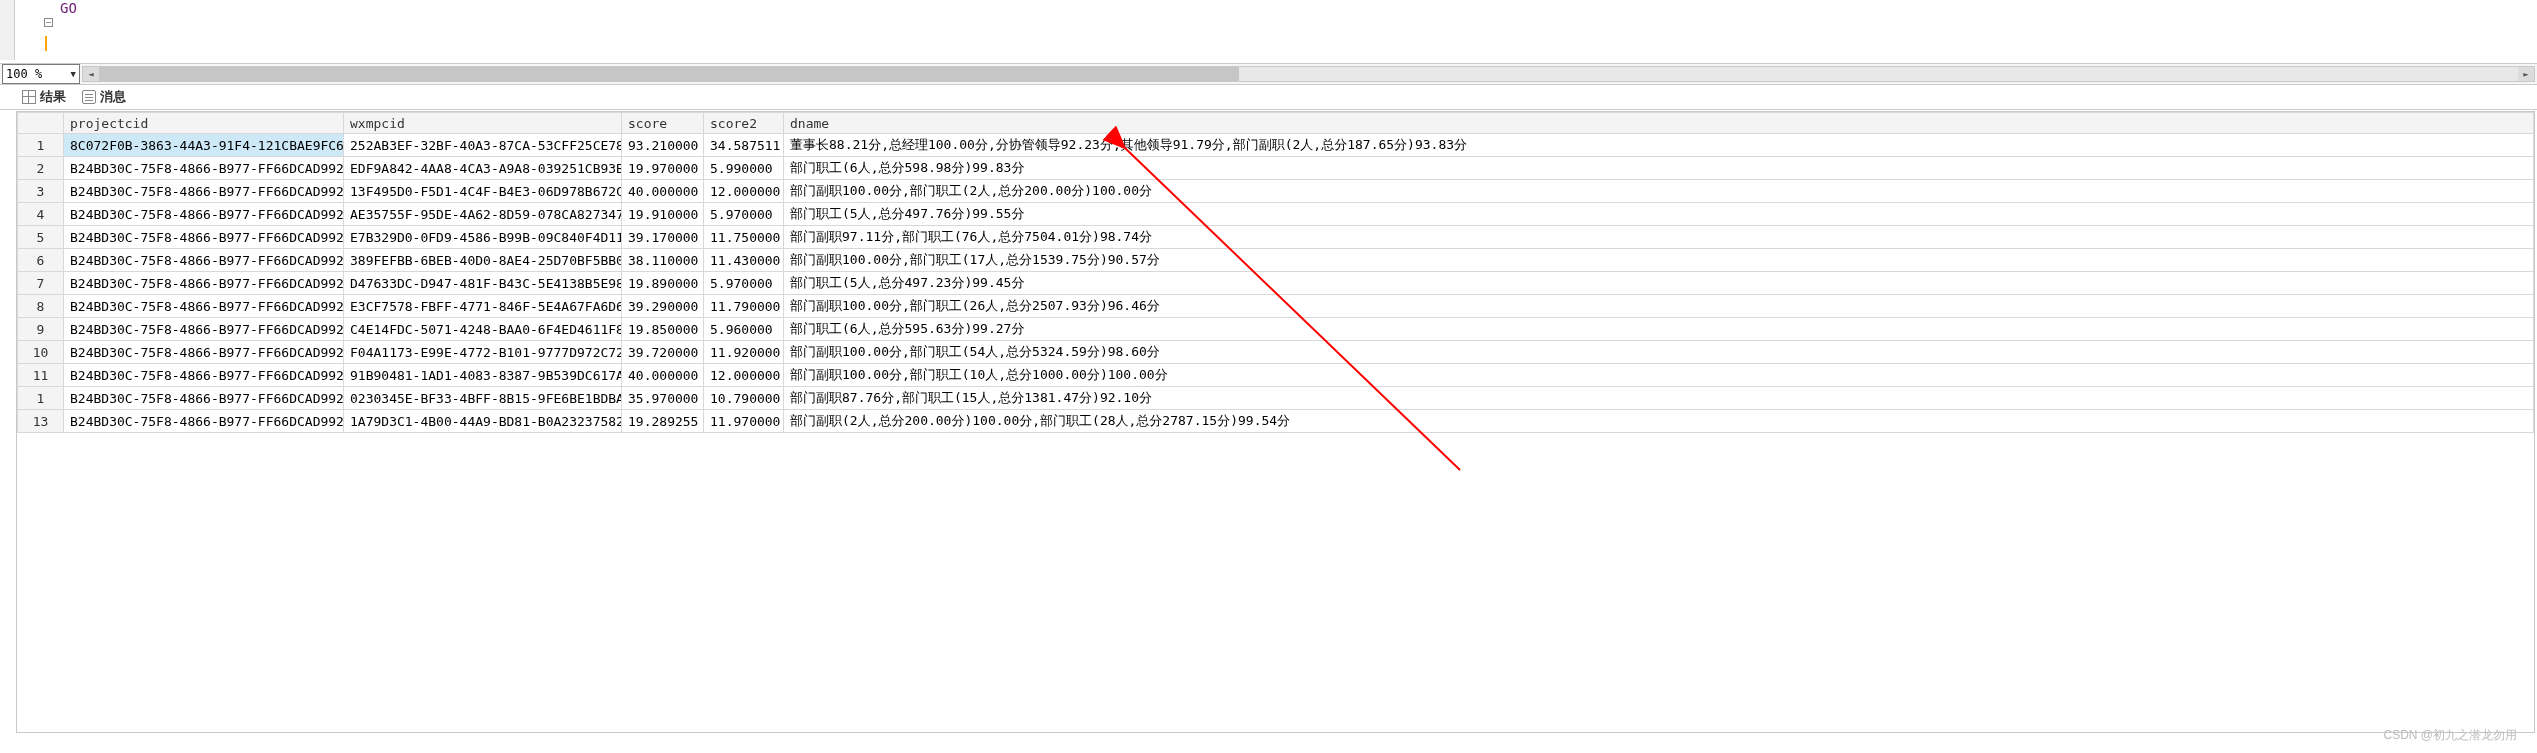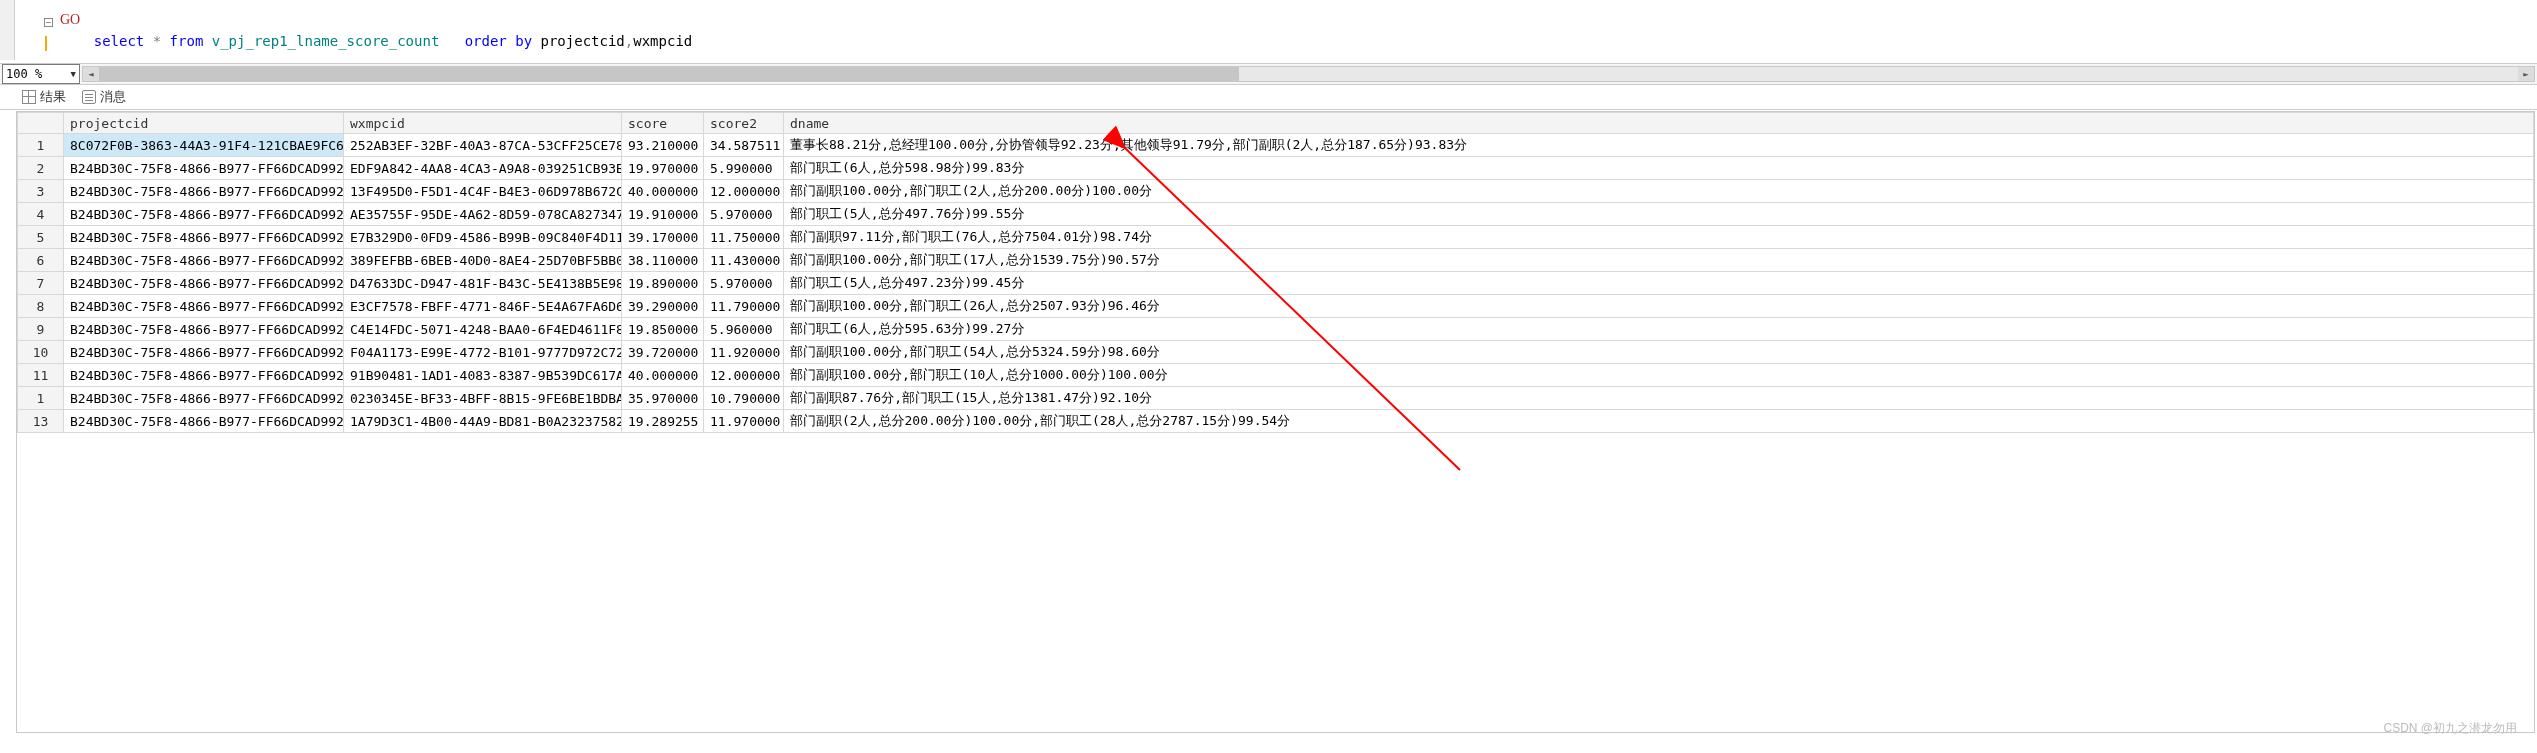--- a/index.html
+++ b/index.html
@@ -20,21 +20,21 @@
     position: absolute; left:16px; top:0; right:0; height:60px;
     font-family: Consolas, monospace;
     font-size: 14px;
     padding: 2px 4px;
     white-space: pre;
     overflow: hidden;
   }
   .editor .outline-toggle {
     position:absolute; left:28px; top:18px; width:9px;height:9px;border:1px solid #888;font-size:9px;line-height:7px;text-align:center;color:#666;background:#fff;
   }
-  .editor .line1 { position:absolute; left:44px; top:12px; color:#b91c1c;font-family:Liberation Serif, serif;}
+  .editor .line1 { position:absolute; left:44px; top:0; color:#701a75;}
   .editor .line2 { position:absolute; left:44px; top:17px;}
   .kw { color:#0000ff; }
   .star { color:#808080; }
   .ident { color:#008080; }
   .plain { color:#000; }
   .punct { color:#808080; }
   .caret-box {
     position:absolute; left:29px; top:36px; width:11px; height:15px; border-left:2px solid #ffa500;
   }
 
@@ -54,21 +54,21 @@
   .hscroll-btn {
     width:16px;height:14px;background:#dcdcdc;display:inline-flex;align-items:center;justify-content:center;font-size:9px;color:#555;position:absolute;top:0;
   }
   .hscroll-thumb {
     position:absolute; left:16px; top:0; height:14px; width:1140px; background:#c6c6c6;
   }
 
   .tab-bar {
     position:absolute; left:0; top:86px; right:0; height:24px;
     background:#fff; border-bottom:1px solid #ccc;
-    display:flex; align-items:flex-end; padding-left:16px;
+    display:flex; align-items:flex-end; padding-left:16px;font-weight:bold;
   }
   .tab {
     display:flex; align-items:center; gap:4px; padding:3px 10px 3px 6px;
     font-size:13px; color:#333; cursor:pointer;
   }
   .tab.active { background:#fff; }
   .tab .ticon { width:14px;height:14px;display:inline-block; }
   .icon-grid { background:
     linear-gradient(#888,#888) 0 0/14px 1px no-repeat,
     linear-gradient(#888,#888) 0 6px/14px 1px no-repeat,
@@ -104,39 +104,36 @@
     background:#cde8f6;
   }
   col.c-rownum{width:46px;}
   col.c-proj{width:280px;}
   col.c-wx{width:278px;}
   col.c-score{width:82px;}
   col.c-score2{width:80px;}
   col.c-dname{width:auto;}
 
   .watermark {
-    position:absolute; right:20px; bottom:16px; font-size:12px; color:#bbb;
+    position:absolute; right:20px; bottom:9px; font-size:12px; color:#bbb;
     font-family:"Microsoft YaHei",sans-serif;
   }
 
   .arrow-svg {
     position:absolute; left:0; top:0; width:2537px; height:753px; pointer-events:none;
   }
 </style>
 </head>
 <body>
 
 <div class="editor-gutter"></div>
 
 <div class="editor">
   <span class="outline-toggle">−</span>
   <span class="line1">GO</span>
-  <span class="line2">
-    <span class="kw">select</span><span class="star"> * </span><span class="kw">from</span><span> </span><span class="ident">v_pj_rep1_lname_score_count</span><span>   </span><span class="kw">order</span><span> </span><span class="kw">by</span><span> </span><span class="plain">projectcid</span><span class="punct">,</span><span class="plain">wxmpcid</span>
-  </span>
   <span class="caret-box"></span>
 </div>
 
 <div class="zoom-bar">
   <div class="zoom-select">
     <span>100 %</span>
     <span class="chev">▼</span>
   </div>
   <div class="hscroll-track">
     <span class="hscroll-btn" style="left:0">◄</span>

